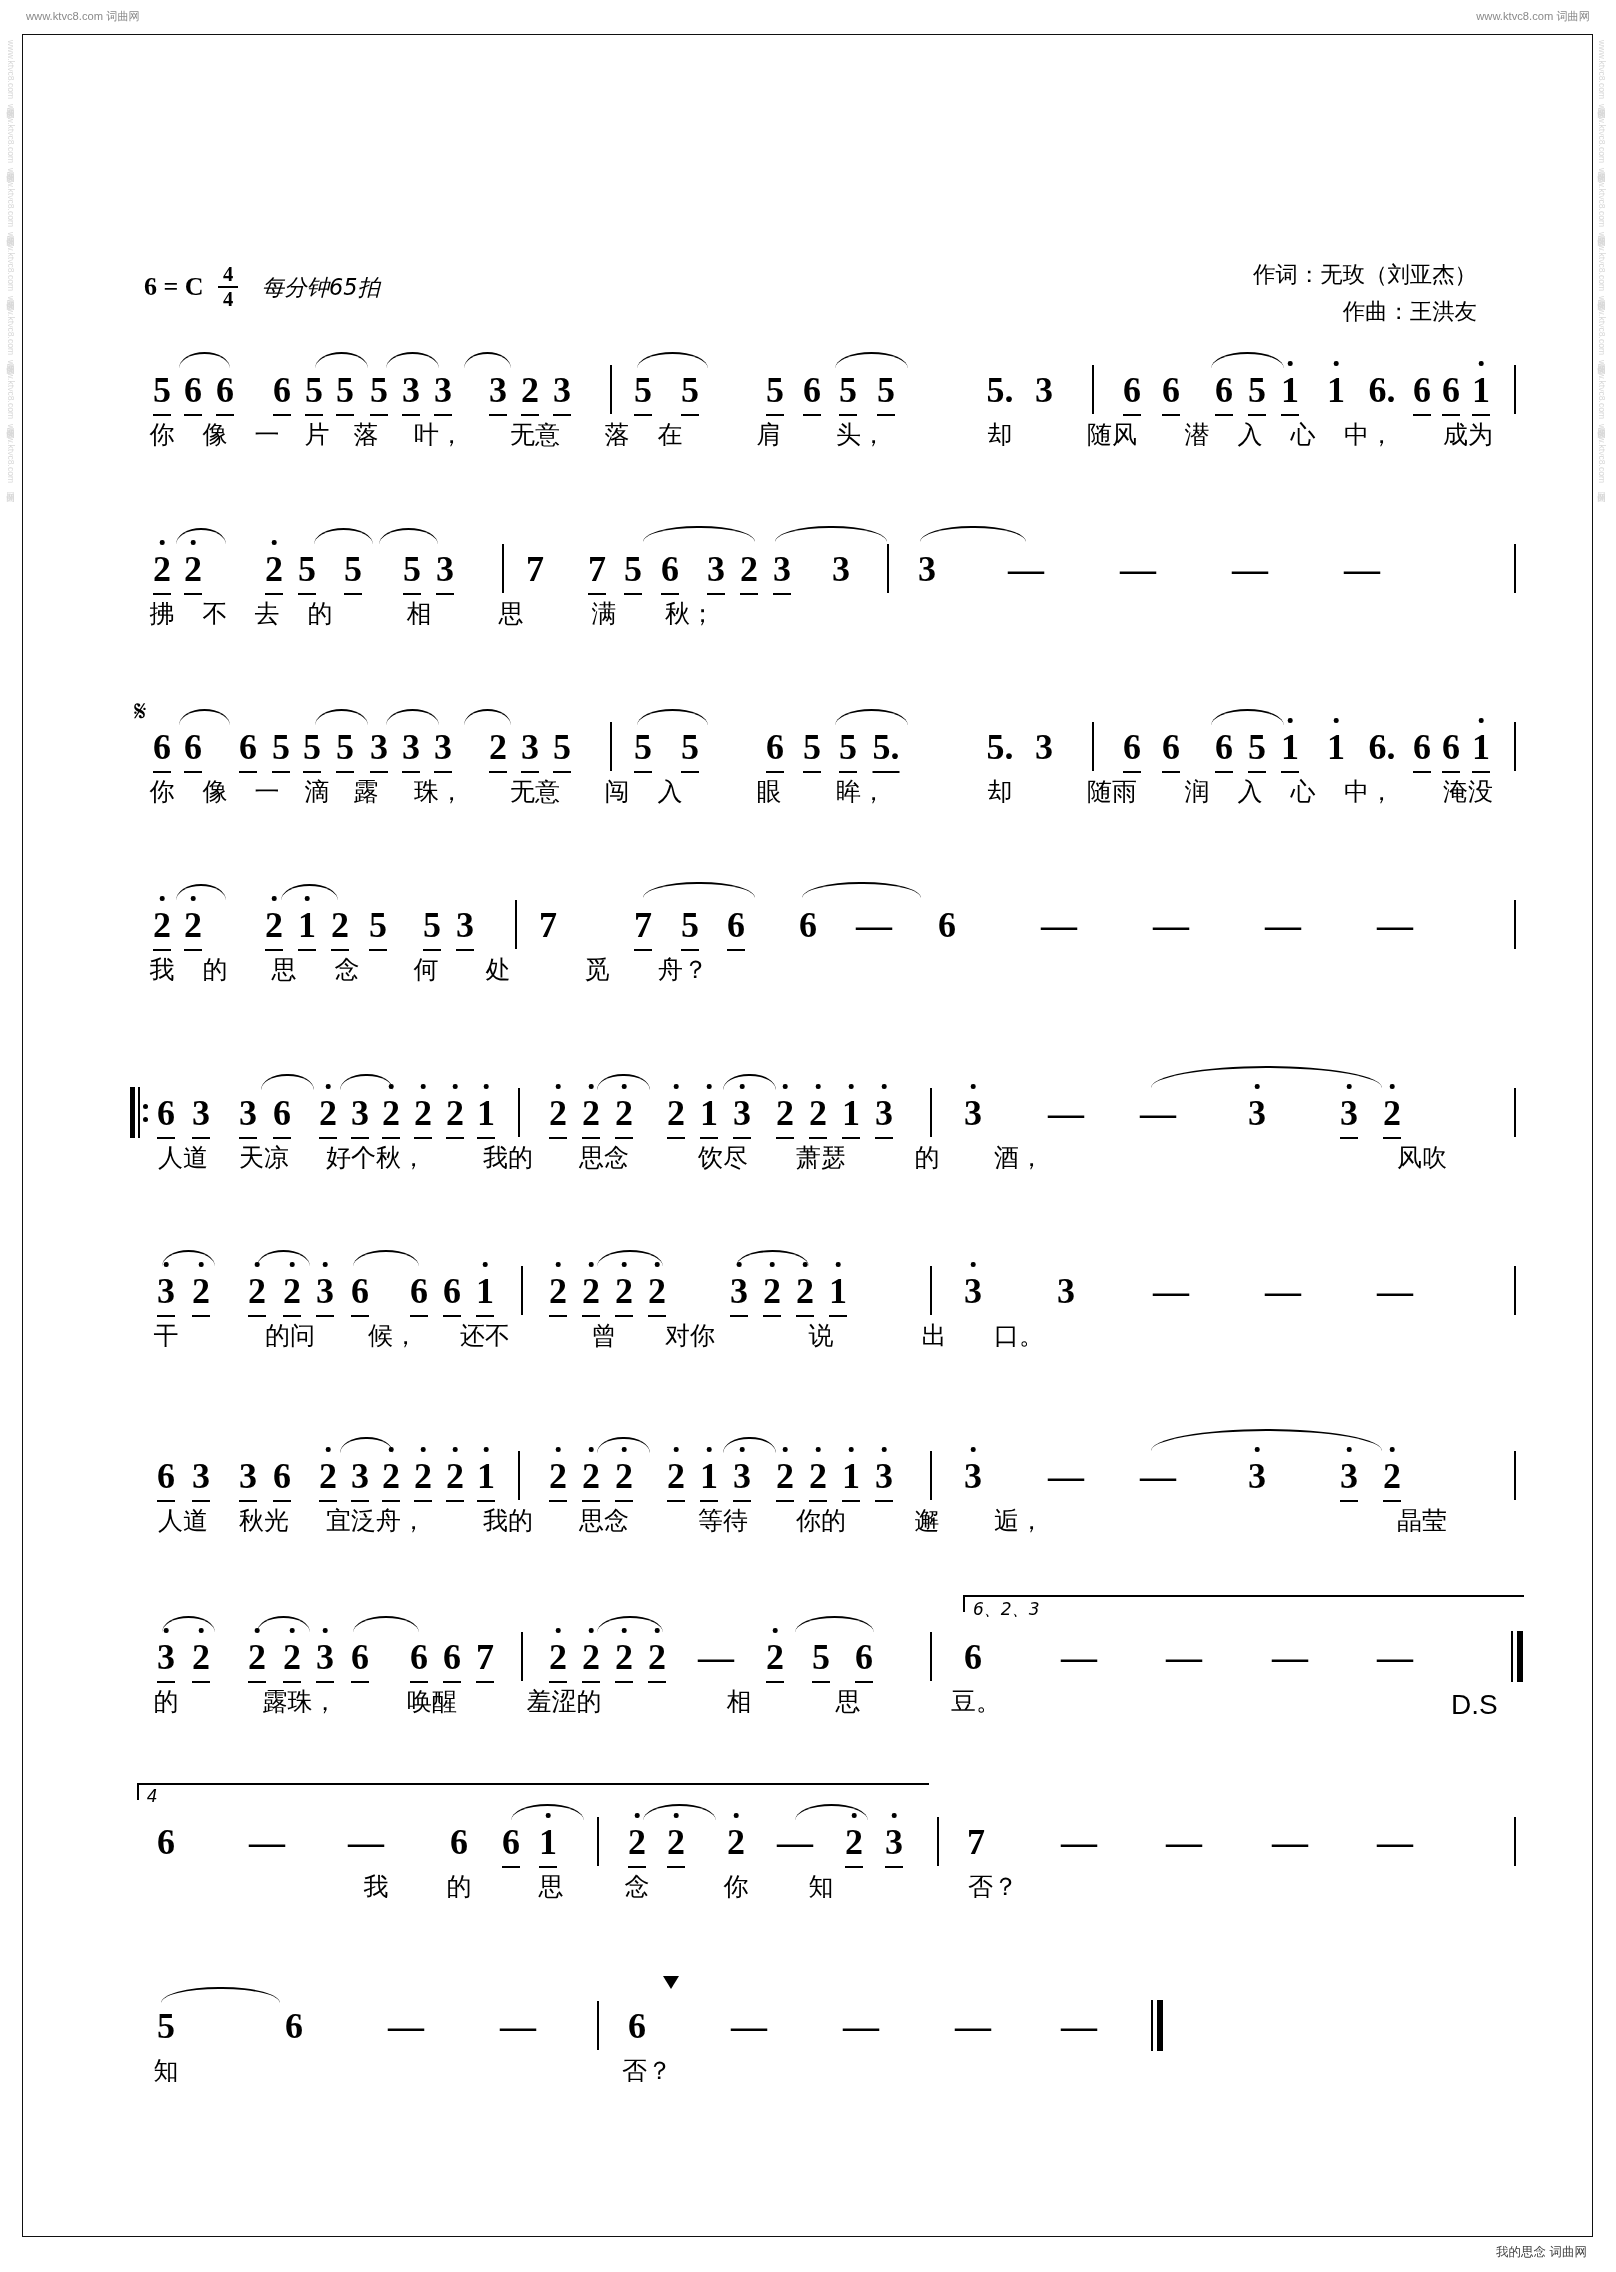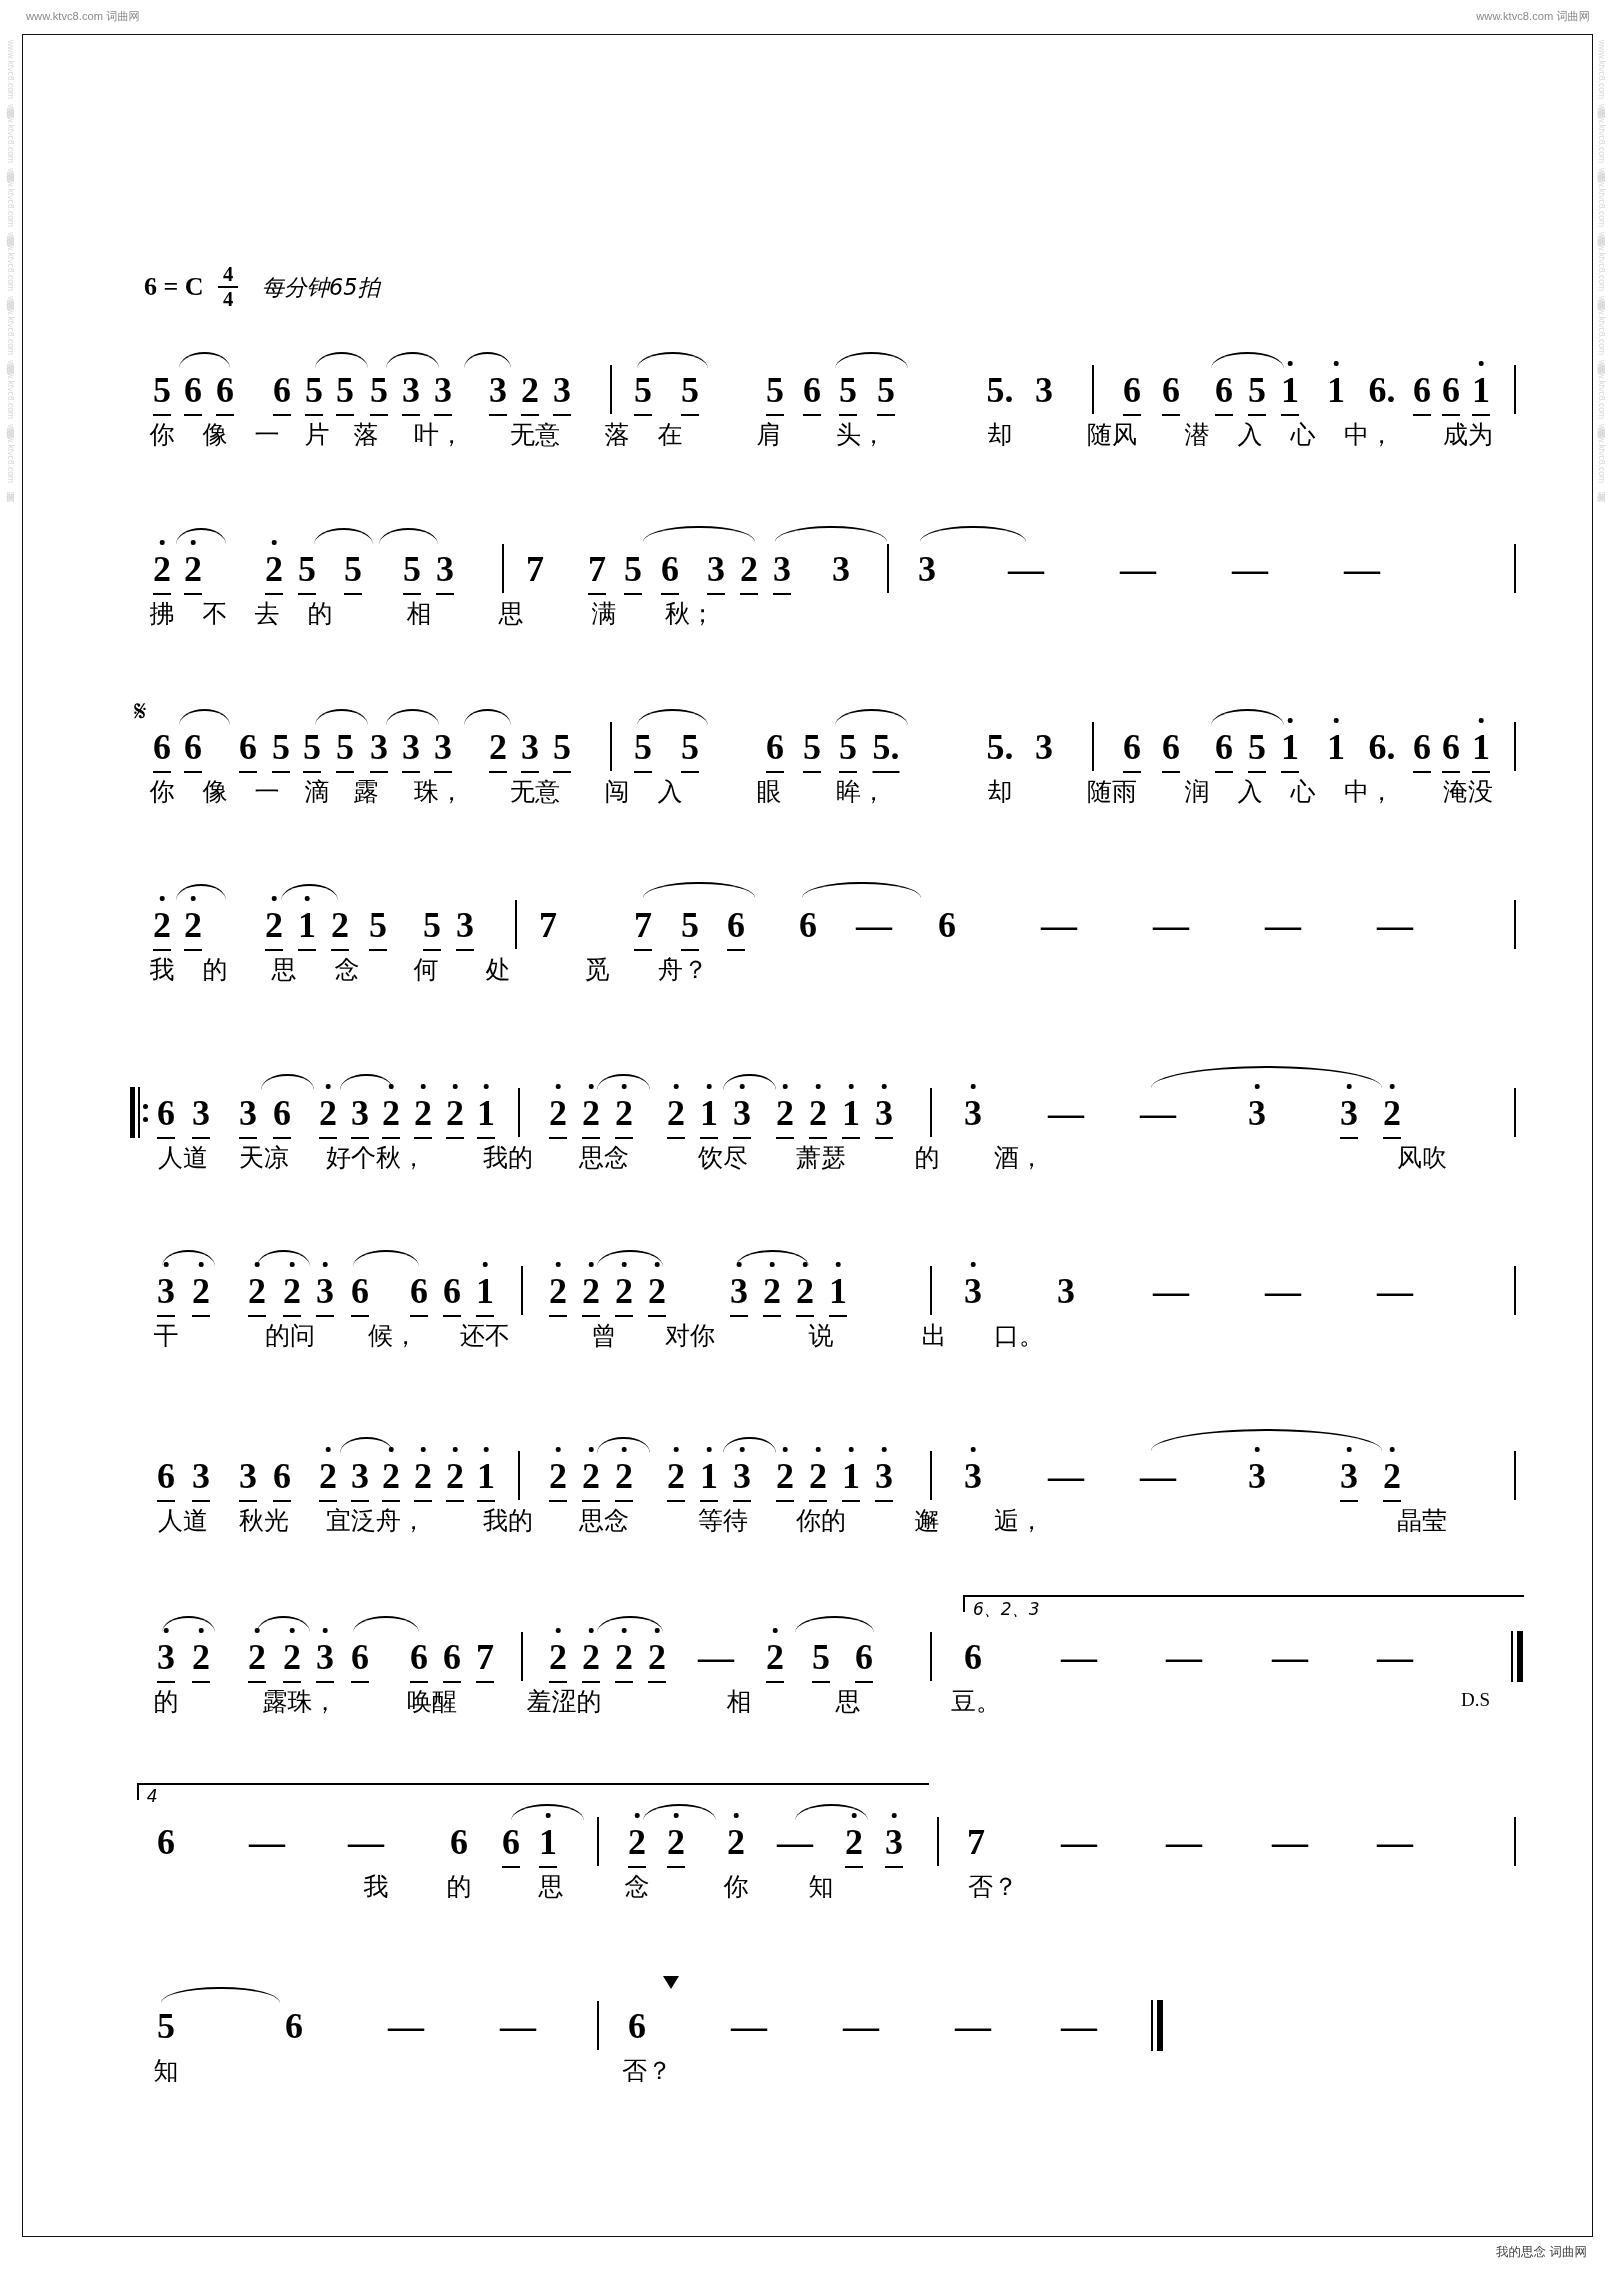--- a/index.html
+++ b/index.html
@@ -231,23 +231,22 @@
     font-family: "DejaVu Sans", sans-serif;
     font-style: italic;
   }
   .segno {
     position: absolute;
     font-size: 29px;
     font-family: "DejaVu Sans", sans-serif;
   }
   .ds-mark {
     position: absolute;
-    font-size: 19px;
-    font-family: Liberation Serif, serif;
-    margin-left: 10px;
+    font-size: 28px;
+    font-family: Liberation Sans, sans-serif;
   }
   .fermata-tri {
     position: absolute;
     width: 0; height: 0;
     border-left: 8.6px solid transparent;
     border-right: 8.6px solid transparent;
     border-top: 13px solid #000;
   }
 </style>
 </head>
@@ -271,20 +270,24 @@
     <div class="meta-left">
       <span class="key-sig">6 = C</span>
       <span class="timesig">
         <span class="num">4</span>
         <span class="bar-line"></span>
         <span class="num">4</span>
       </span>
       <span class="tempo">每分钟65拍</span>
     </div>
 
+    <div class="meta-right">
+      <div>作词：无玫（刘亚杰）</div>
+      <div>作曲：王洪友</div>
+    </div>
 
     <div class="system" style="top:369px;">
       <div class="notes-row">
         <span class="slur" style="left:37px; top:-17px; width:51px;"></span>
         <span class="slur" style="left:173px; top:-17px; width:53px;"></span>
         <span class="slur" style="left:244px; top:-17px; width:53px;"></span>
         <span class="slur" style="left:322px; top:-17px; width:47px;"></span>
         <span class="slur" style="left:495px; top:-17px; width:71px;"></span>
         <span class="slur" style="left:693px; top:-17px; width:73px;"></span>
         <span class="slur" style="left:1069px; top:-17px; width:73px;"></span>

